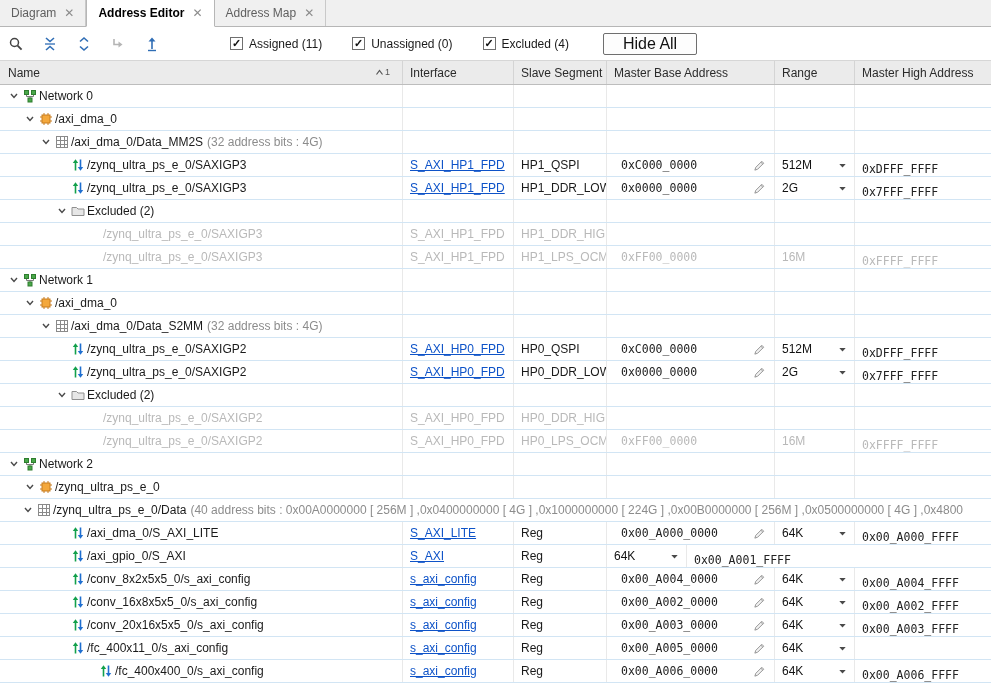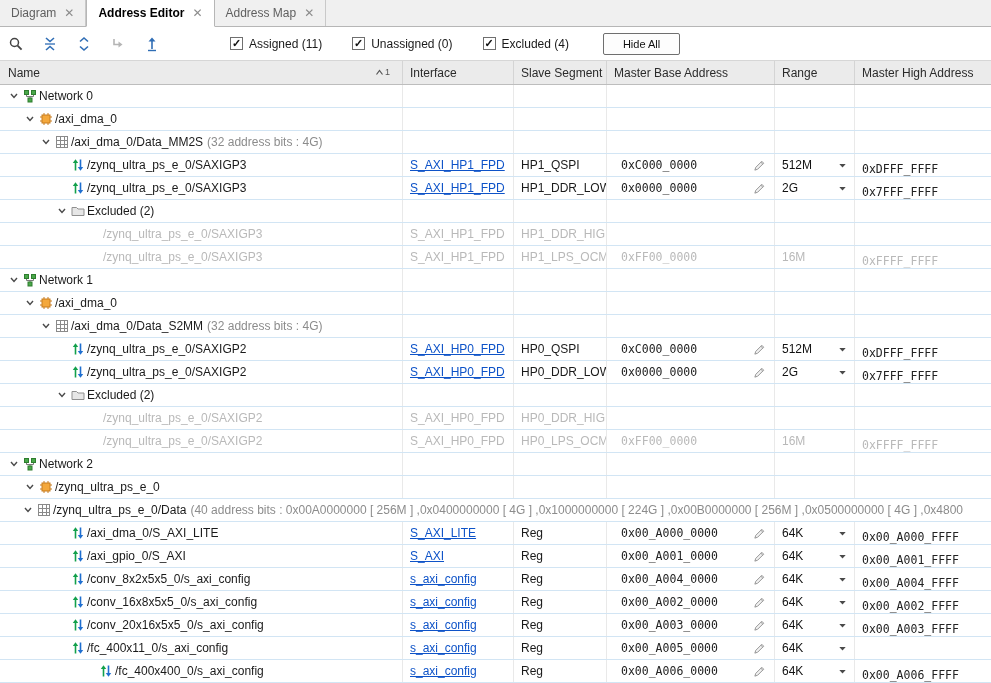--- a/index.html
+++ b/index.html
@@ -47,21 +47,21 @@
   .cbbox {
     width: 13px; height: 13px; flex: none;
     border: 1px solid #6f6f6f; background: #fff;
     display: flex; align-items: center; justify-content: center;
     font-size: 11px; font-weight: bold; color: #111; line-height: 1;
   }
   .cblabel { color: #1a1a1a; }
   .hideall {
     margin-left: 16px;
     height: 22px; padding: 0 19px;
-    font-family: "Liberation Sans", sans-serif; font-size: 11px;
+    font-family: "Liberation Sans", sans-serif; font-size: 16px;
     background: #fdfdfd; border: 1px solid #6f6f6f; border-radius: 2px;
     color: #111;
   }
 
   
   .thead {
     height: 25px; flex: none;
     background: #ebebeb;
     border-top: 1px solid #d6d6d6;
     border-bottom: 1px solid #bdbdbd;
@@ -716,29 +716,20 @@
               <line x1="9.5" y1="1.5" x2="9.5" y2="9.5" stroke="#1f6fd0" stroke-width="1.6"></line>
               <path d="M9.5 12.8 L6.8 9 H12.2 Z" fill="#1f6fd0"></path>
             </svg>
           </div>
           <div class="ntext">/axi_gpio_0/S_AXI</div>
         </div>
         <div class="cell c-iface">
           <div class="link">S_AXI</div>
         </div>
         <div class="cell c-seg">Reg</div>
-        <div class="cell c-base">
-          <div class="hex">0x00_A001_0000</div>
-          <div class="pencil">
-            <svg width="13" height="13" viewBox="0 0 14 14">
-              <path d="M2 12 L3 9 L9.5 2.5 L11.5 4.5 L5 11 Z" fill="#f2f2f2" stroke="#8f8f8f"></path>
-              <path d="M8.5 3.5 L10.5 5.5" stroke="#8f8f8f"></path>
-            </svg>
-          </div>
-        </div>
         <div class="cell c-range">
           <div class="rv">64K</div>
           <div class="dd">
             <svg width="9" height="9" viewBox="0 0 9 9">
               <path d="M1.3 3 L4.5 6.6 L7.7 3 Z" fill="#4a4a4a"></path>
             </svg>
           </div>
         </div>
         <div class="cell c-high">
           <div class="hex">0x00_A001_FFFF</div>

